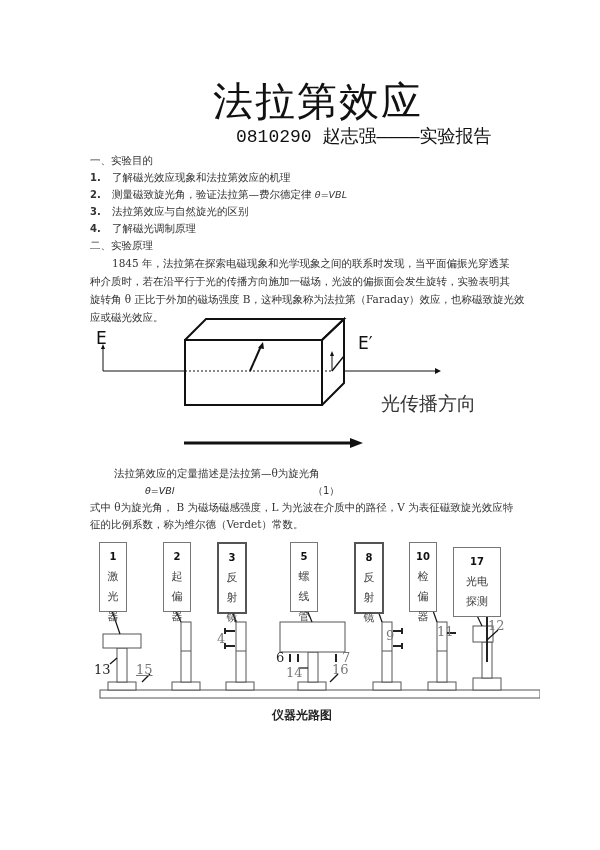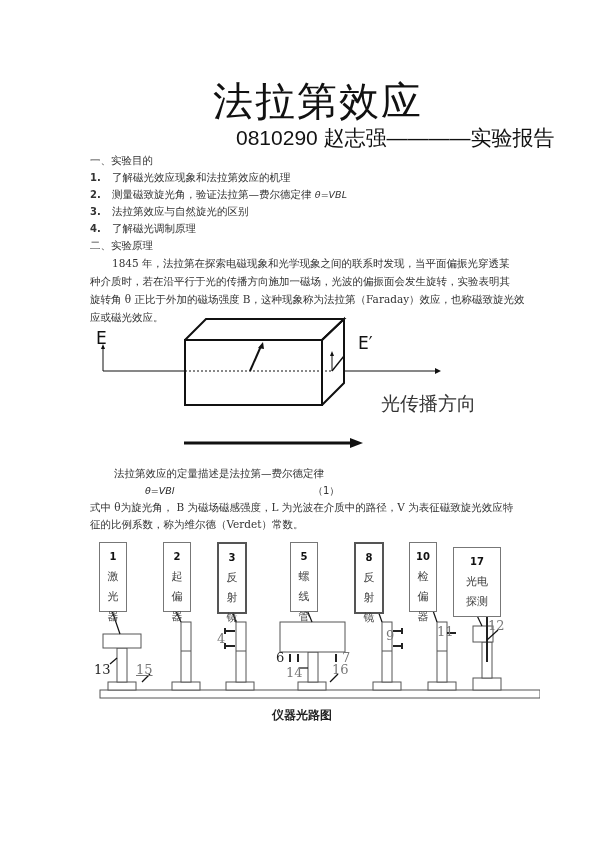--- a/index.html
+++ b/index.html
@@ -2,22 +2,22 @@
 <html><head>
 <meta charset="utf-8">
 <style>
   html, body { margin: 0; padding: 0; background: #ffffff; }
   body { width: 600px; height: 850px; position: relative; overflow: hidden;
          font-family: "DejaVu Serif", "Liberation Serif", serif; color: #222; }
   .abs { position: absolute; }
   .title { left: 0; width: 600px; top: 74px; text-align: center;
            font-family: "DejaVu Sans", "Liberation Sans", sans-serif;
            font-size: 40px; color: #111; letter-spacing: 2px; margin-left: 18px; }
-  .subtitle { left: 236px; top: 124px; font-family: Liberation Sans, sans-serif;
-              font-size: 21px; color: #111; white-space: nowrap; }
+  .subtitle { left: 236px; top: 124px; font-family: Liberation Mono, monospace;
+              font-size: 18px; color: #111; white-space: nowrap; }
   .line { font-size: 10.5px; line-height: 17px; white-space: nowrap; color: #333; }
   .num { font-family: "DejaVu Sans", "Liberation Sans", sans-serif; font-weight: bold; font-size: 10px; display: inline-block; width: 22px; }
   .formula { font-family: "DejaVu Sans", "Liberation Sans", sans-serif; font-style: italic; font-size: 9.5px; }
   .diag-label { font-family: "DejaVu Sans", "Liberation Sans", sans-serif; font-size: 17px; color: #111; }
   .prop-label { font-family: "DejaVu Serif", serif; font-size: 19px; color: #333; }
   .caption { font-family: "DejaVu Sans", "Liberation Sans", sans-serif; font-weight: bold; font-size: 12px; color: #222; }
   .vbox { position: absolute; border: 1px solid #777; background: #fff; text-align: center;
           font-size: 11px; line-height: 20px; color: #444; }
   .vbox.dark { border: 2px solid #555; }
   .vbox .bn { font-family: "DejaVu Sans", "Liberation Sans", sans-serif; font-weight: bold; font-size: 10px; color: #111; display:block; margin-top: 4px; }
@@ -76,21 +76,21 @@
   <line x1="264" y1="61" x2="355" y2="61" stroke="#111" stroke-width="1.2"></line>
   <polygon points="355,58 361,61 355,64" fill="#111"></polygon>
 
   <line x1="104" y1="133" x2="273" y2="133" stroke="#111" stroke-width="3"></line>
   <polygon points="270,128 283,133 270,138" fill="#111"></polygon>
 </svg>
 <div class="abs diag-label" style="left:96px; top:328px;">E</div>
 <div class="abs diag-label" style="left:358px; top:333px;">E′</div>
 <div class="abs prop-label" style="left:381px; top:391px;">光传播方向</div>
 
-<div class="abs line" style="left:114px; top:465px;">法拉第效应的定量描述是法拉第—费尔德定律</div>
+<div class="abs line" style="left:114px; top:465px;">法拉第效应的定量描述是法拉第—θ为旋光角</div>
 <div class="abs formula" style="left:145px; top:485px;">θ=VBl</div>
 <div class="abs line" style="left:313px; top:482px; font-family:'DejaVu Sans',sans-serif; font-size:10px;">（1）</div>
 <div class="abs line" style="left:90px; top:499px;">式中 θ为旋光角， B 为磁场磁感强度，L 为光波在介质中的路径，V 为表征磁致旋光效应特</div>
 <div class="abs line" style="left:90px; top:516px;">征的比例系数，称为维尔德（Verdet）常数。</div>
 
 <svg class="abs" style="left:80px; top:600px;" width="460" height="120">
   <g fill="#fff" stroke="#555" stroke-width="1">
 
     <rect x="20" y="90" width="440" height="8"></rect>
 

